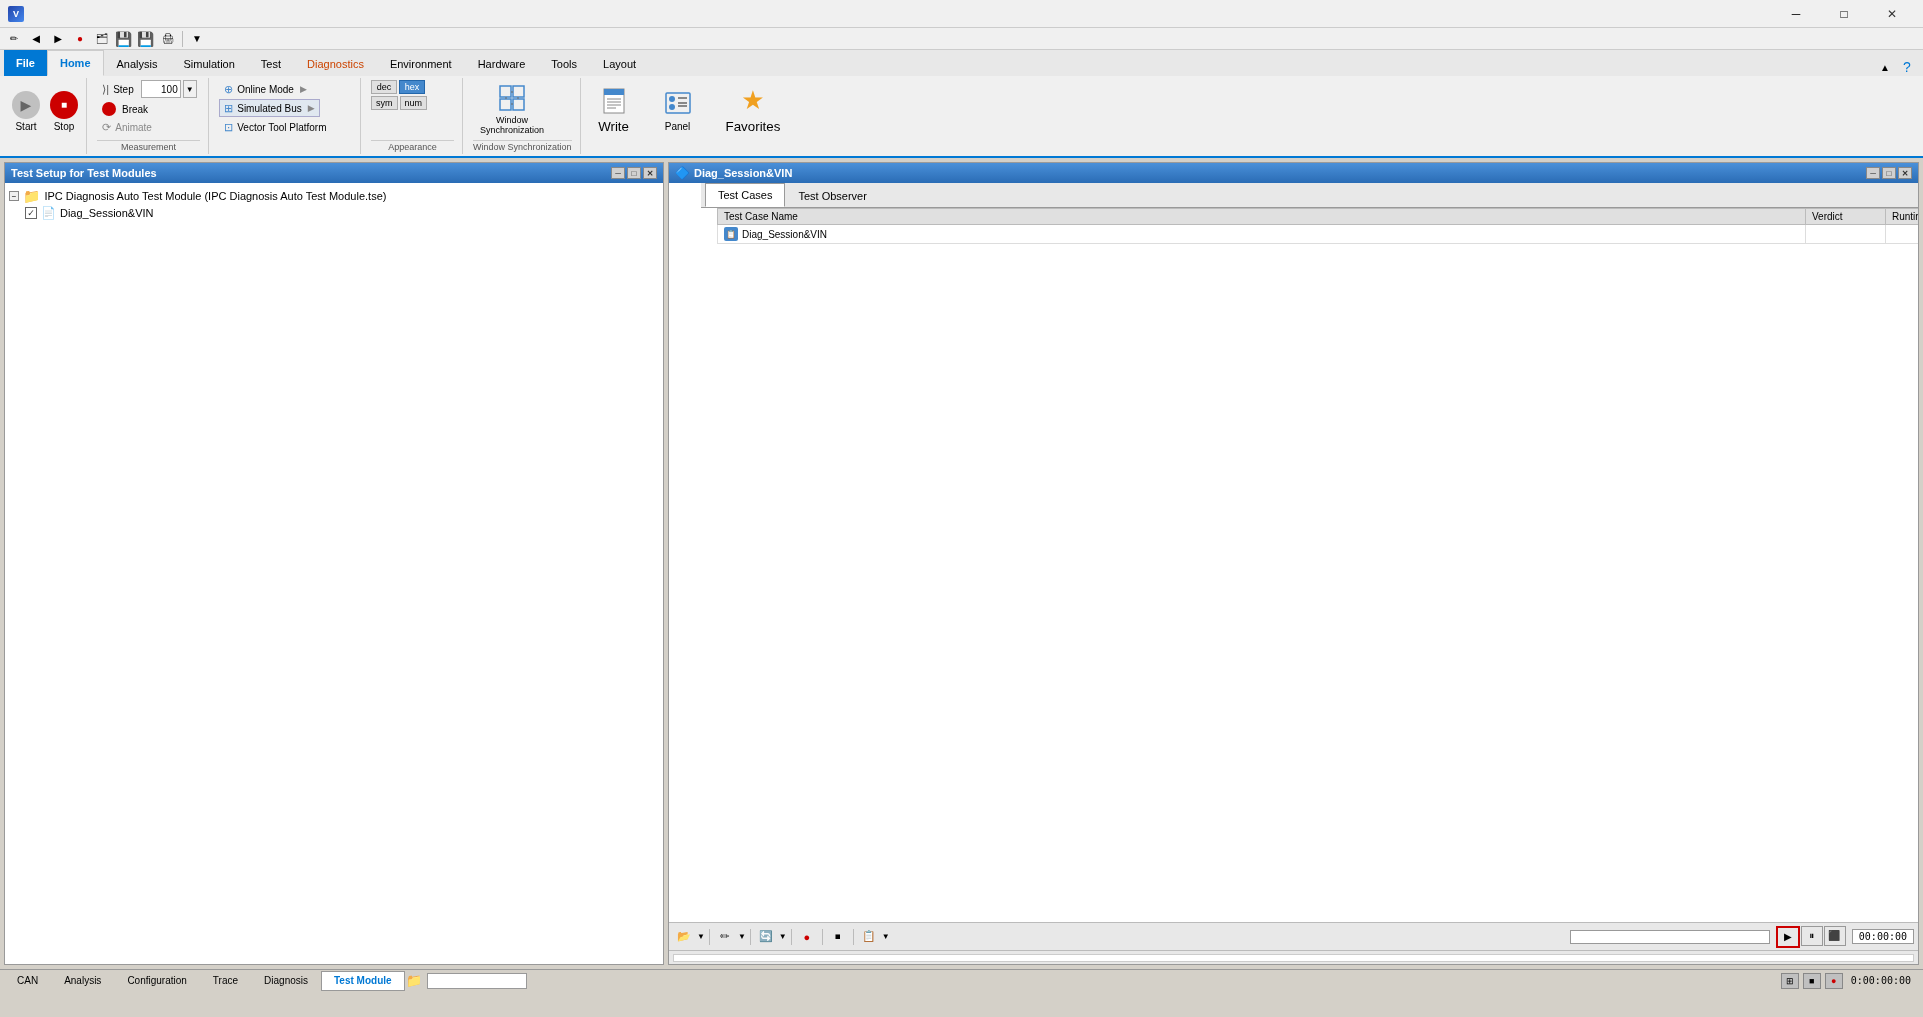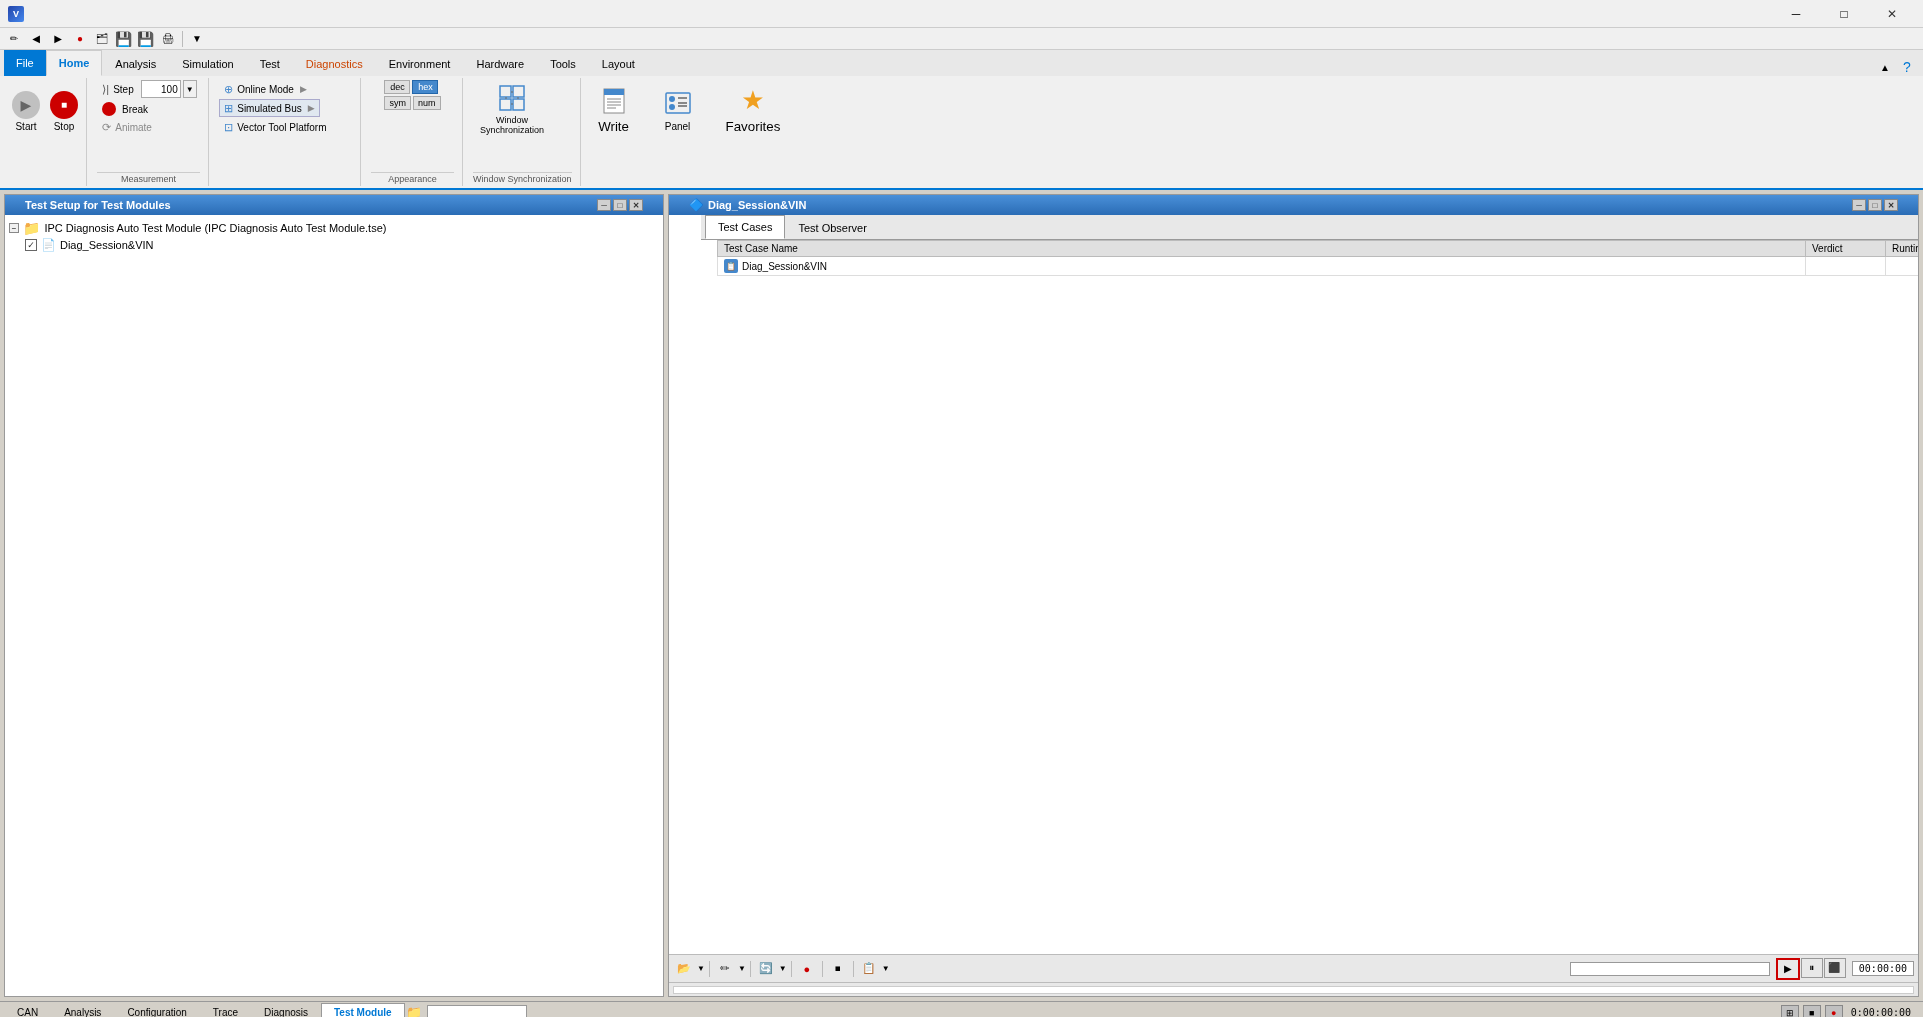--- a/index.html
+++ b/index.html
@@ -150,21 +150,21 @@
     
     .panel {
       background: white;
       border: 1px solid #999;
       display: flex;
       flex-direction: column;
     }
     .panel-titlebar {
       background: linear-gradient(to bottom, #4a90d9, #2a6cb5);
       color: white;
-      padding: 2px 20px;
+      padding: 2px 6px;
       font-size: 11px;
       font-weight: bold;
       display: flex;
       align-items: center;
       justify-content: space-between;
       height: 20px;
     }
     .panel-controls { display: flex; gap: 2px; }
     .panel-ctrl-btn { 
       width: 14px; height: 12px; background: #d0d0d0; border: 1px solid #888;
@@ -348,21 +348,21 @@
   <button class="qa-btn">🗂</button>
   <button class="qa-btn" style="font-size:14px;">💾</button>
   <button class="qa-btn" style="font-size:14px;">💾</button>
   <button class="qa-btn">🖨</button>
   <div style="width:1px; height:16px; background:#bbb; margin:0 2px;"></div>
   <button class="qa-btn">▼</button>
 </div>
 
 <div id="ribbon">
   <div id="ribbon-tabs">
-    <div class="ribbon-tab" style="background:#0078d4; color:white; border:none;">
+    <div class="ribbon-tab" style="background:#0078d4; color:white; border:none;font-weight:bold;">
       <span>File</span>
     </div>
     <div class="ribbon-tab active">
       <span>Home</span>
     </div>
     <div class="ribbon-tab">
       <span>Analysis</span>
     </div>
     <div class="ribbon-tab">
       <span>Simulation</span>
@@ -444,35 +444,35 @@
           <span>Simulated Bus</span>
           <span style="color:#888; margin-left:2px; font-size:9px;">▶</span>
         </div>
         <div class="ribbon-btn-small">
           <span style="font-size:11px; color:#4488cc;">⊡</span>
           <span>Vector Tool Platform</span>
         </div>
       </div>
     </div>
 
-    <div class="ribbon-group" style="min-width:100px;align-items:center;">
+    <div class="ribbon-group" style="min-width:100px;">
       <div class="ribbon-group-content" style="flex-direction:column; gap:2px; align-items:flex-start;">
         <div class="appear-row">
           <button class="appear-btn">dec</button>
           <button class="appear-btn blue">hex</button>
         </div>
         <div class="appear-row">
           <button class="appear-btn">sym</button>
           <button class="appear-btn">num</button>
         </div>
       </div>
       <div class="ribbon-group-label">Appearance</div>
     </div>
 
-    <div class="ribbon-group" style="min-width:80px;gap:32px;">
+    <div class="ribbon-group" style="min-width:80px;">
       <div class="ribbon-group-content">
         <button class="ribbon-btn-large">
           <div style="display:flex; flex-direction:column; align-items:center; justify-content:center; width:30px; height:30px;">
             <svg width="28" height="28" viewBox="0 0 28 28">
               <rect x="2" y="2" width="11" height="11" fill="none" stroke="#4488cc" stroke-width="1.5"></rect>
               <rect x="15" y="2" width="11" height="11" fill="none" stroke="#4488cc" stroke-width="1.5"></rect>
               <rect x="2" y="15" width="11" height="11" fill="none" stroke="#4488cc" stroke-width="1.5"></rect>
               <rect x="15" y="15" width="11" height="11" fill="none" stroke="#4488cc" stroke-width="1.5"></rect>
               <line x1="8" y1="13" x2="8" y2="15" stroke="#666" stroke-width="1"></line>
               <line x1="20" y1="13" x2="20" y2="15" stroke="#666" stroke-width="1"></line>

